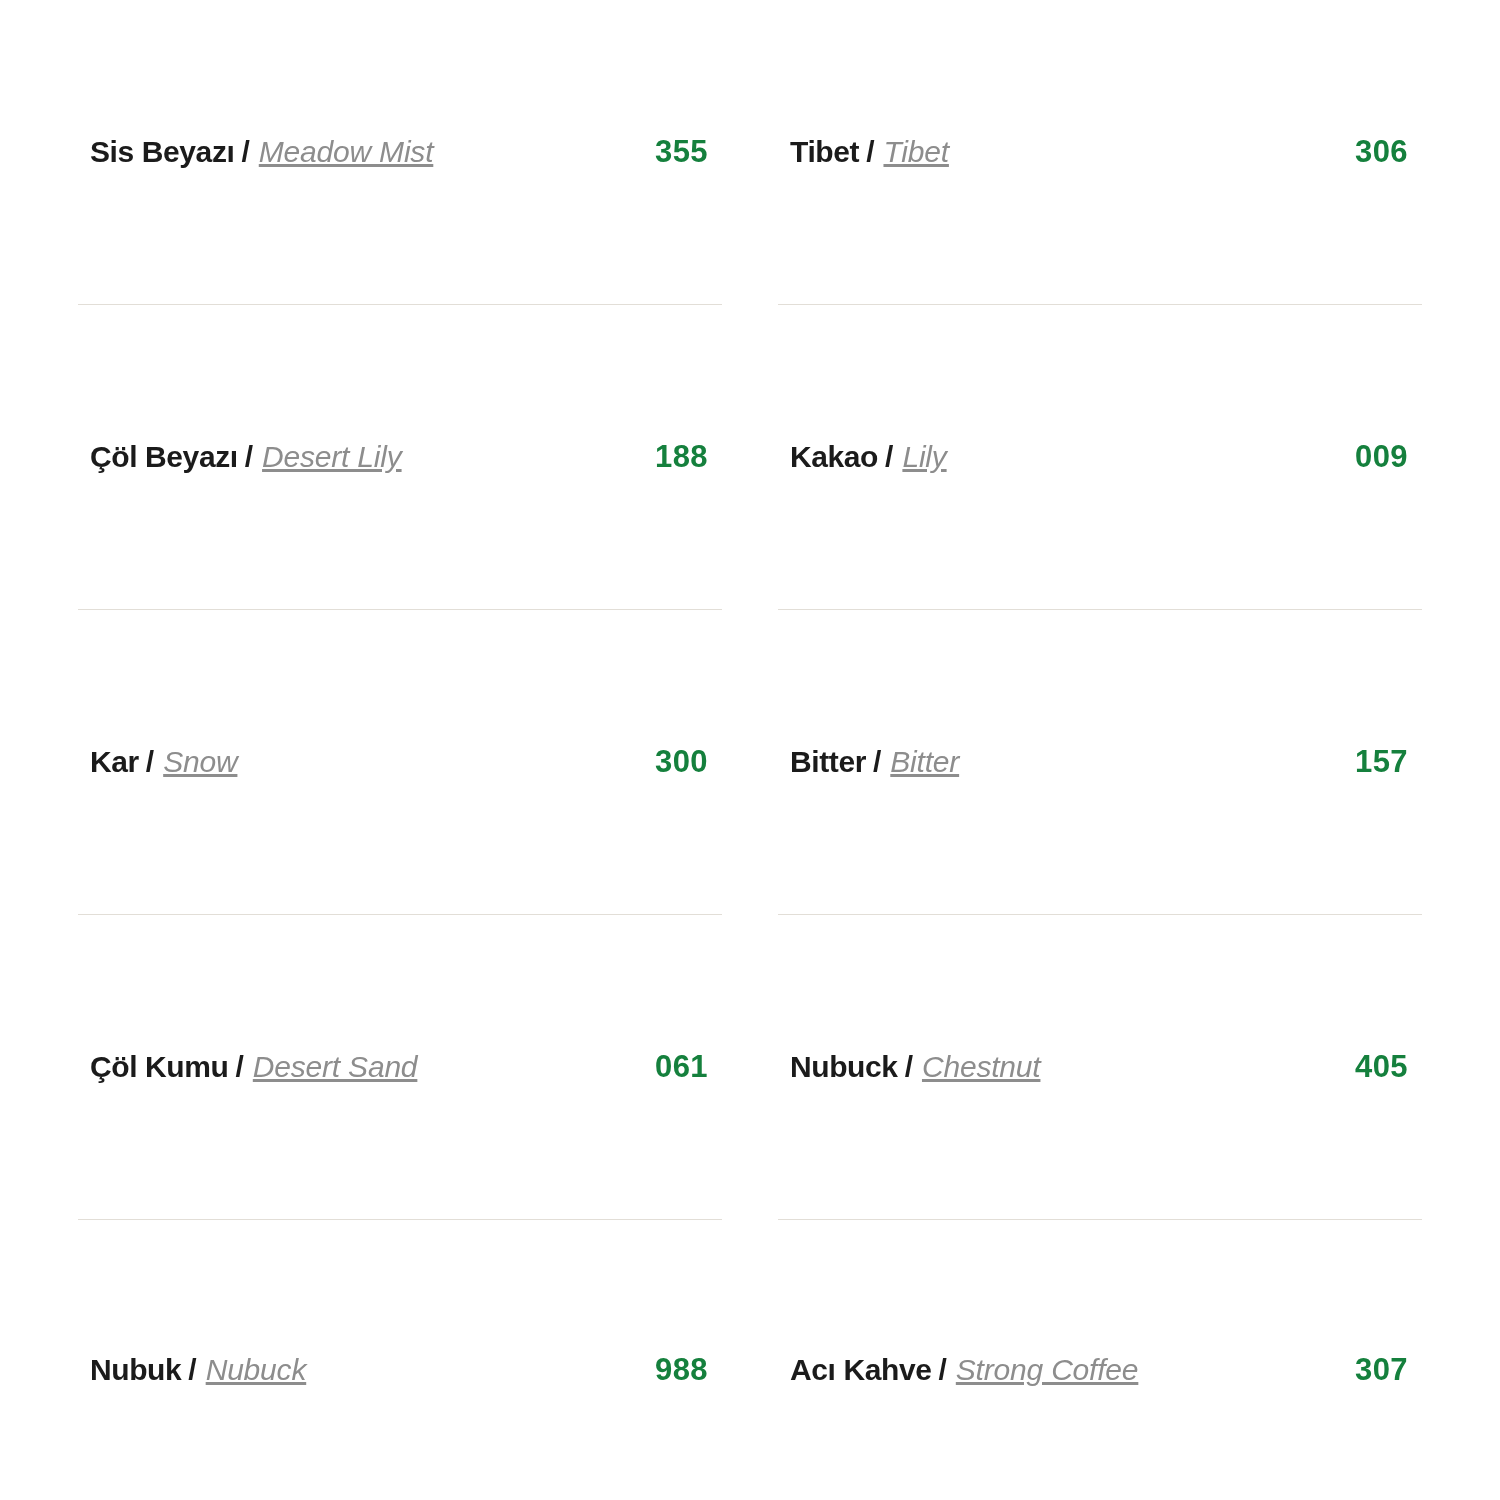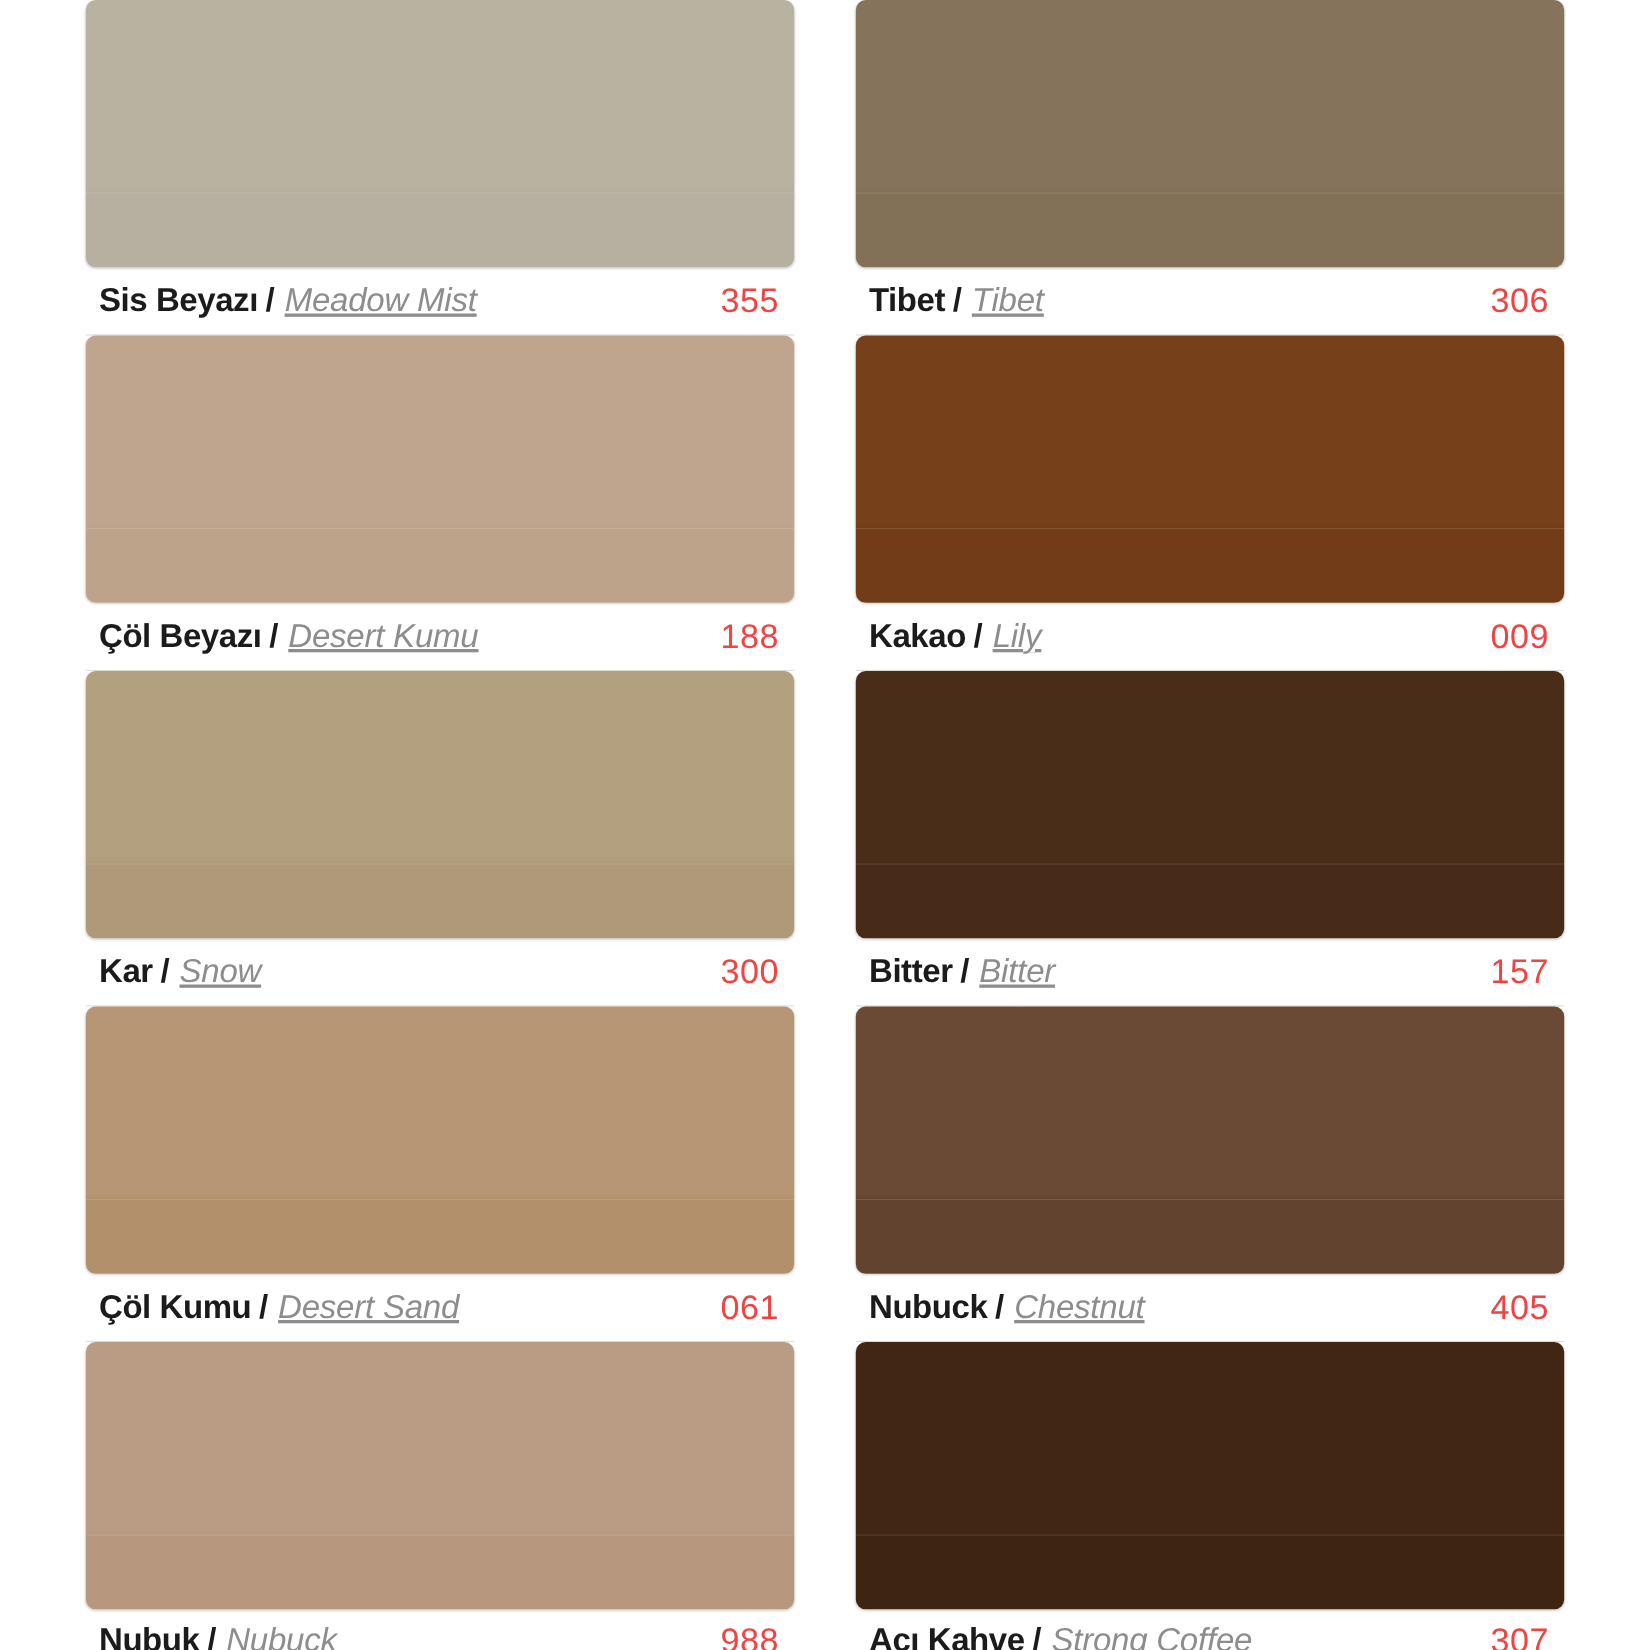--- a/index.html
+++ b/index.html
@@ -29,21 +29,21 @@
   .column {
     display: flex;
     flex-direction: column;
   }
 
   
   .swatch-item {
     position: relative;
     height: 305px;
     display: flex;
-    flex-direction: column;
+    flex-direction: row;
   }
 
   .swatch {
     position: relative;
     height: 243px;
     border-radius: 9px;
     box-shadow: 0 1px 2px rgba(0,0,0,0.18);
     overflow: hidden;
   }
   
@@ -89,22 +89,22 @@
     font-size: 30px;
     font-style: italic;
     font-weight: 300;
     color: #8d8d8d;
     letter-spacing: -0.2px;
     text-decoration: underline;
   }
 
   .code {
     font-size: 31px;
-    font-weight: 400;
-    color: #ef4444;
+    font-weight: 700;
+    color: #15803d;
     letter-spacing: 0.4px;
     padding-right: 8px;
   }
 
   
   .column .swatch-item:last-child { height: 300px; }
   .column .swatch-item:last-child .caption { border-bottom: none; }
 </style>
 <title>Color Palette Chart</title></head>
 <body style="background: rgb(255, 255, 255);">
@@ -123,21 +123,21 @@
         <span class="code">355</span>
       </div>
     </div>
 
     <div class="swatch-item">
       <div class="swatch" style="background: linear-gradient(rgb(191, 165, 141) 0%, rgb(191, 165, 141) 70%, rgb(189, 163, 138) 72%, rgb(189, 163, 138) 100%);"></div>
       <div class="caption">
         <div class="names">
           <span class="name-tr">Çöl Beyazı</span>
           <span class="sep">/</span>
-          <span class="name-en">Desert Kumu</span>
+          <span class="name-en">Desert Lily</span>
         </div>
         <span class="code">188</span>
       </div>
     </div>
 
     <div class="swatch-item">
       <div class="swatch" style="background: linear-gradient(rgb(178, 160, 127) 0%, rgb(178, 160, 127) 70%, rgb(174, 154, 120) 72%, rgb(174, 154, 120) 100%);"></div>
       <div class="caption">
         <div class="names">
           <span class="name-tr">Kar</span>

